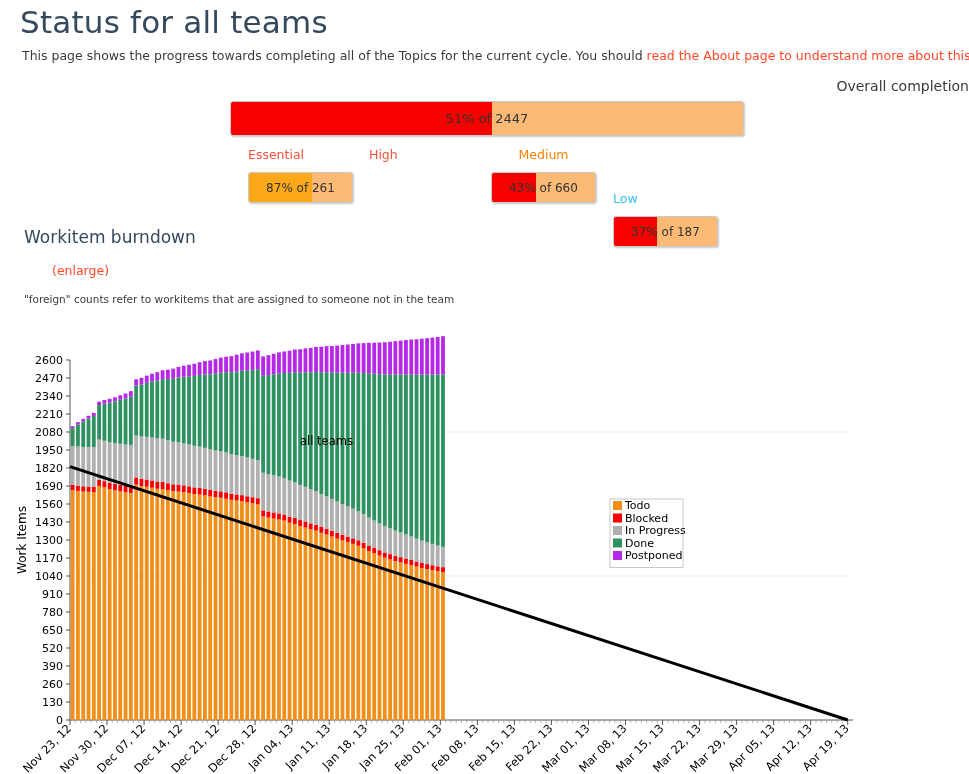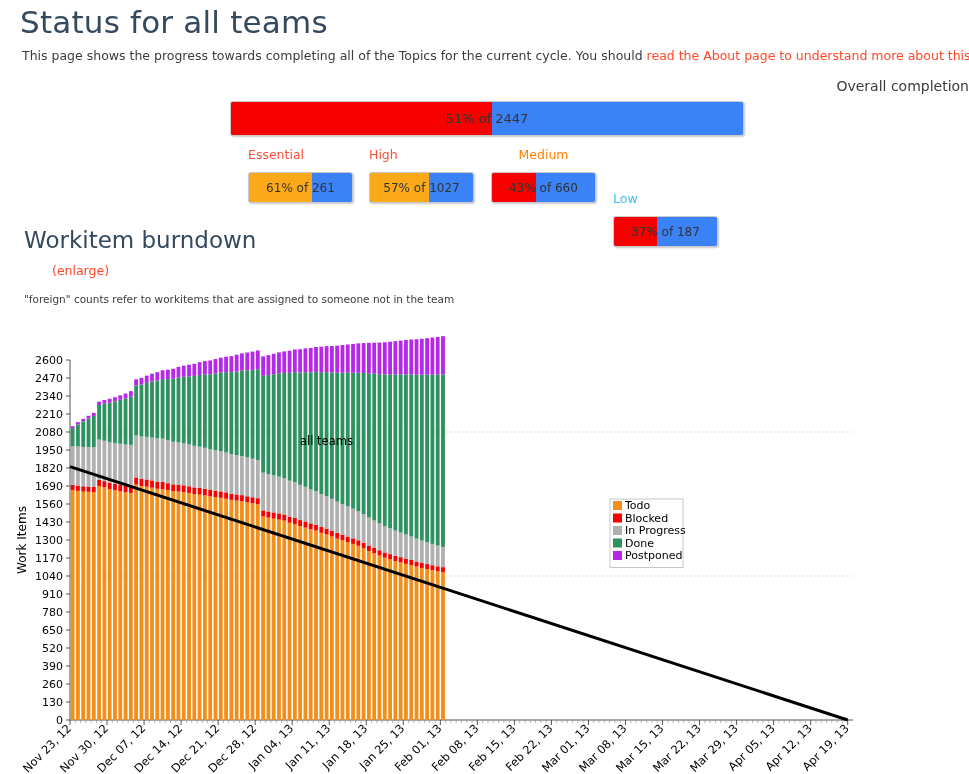--- a/index.html
+++ b/index.html
@@ -24,42 +24,42 @@
   }
   .intro a{color:#ff4827;text-decoration:none;}
 
   
   .overall-caption{
     position:absolute;left:0;right:0;top:78px;
     text-align:right;font-size:14px;color:#3b3b3b;
   }
   .bar-shell{
     position:relative;border:1px solid #c9c9c9;border-radius:3px;
-    background:#3b82f6;box-shadow:1px 1px 2px rgba(0,0,0,.22);
+    background:#fdba74;box-shadow:1px 1px 2px rgba(0,0,0,.22);
     overflow:hidden;
   }
   .bar-fill{position:absolute;left:0;top:0;bottom:0;}
   .bar-text{
     position:relative;width:100%;height:100%;
     display:flex;align-items:center;justify-content:center;
     font-size:13px;color:#333;white-space:nowrap;z-index:2;
   }
   #overall-bar{
     position:absolute;left:230px;top:101px;width:512px;height:33px;
   }
   .small-group{position:absolute;top:147px;left:248px;}
   .small-item{position:absolute;top:0;}
   .small-label{font-size:12.5px;line-height:16px;white-space:nowrap;}
   .small-bar{position:relative;margin-top:9px;height:29px;width:103px;}
   .small-bar .bar-text{font-size:12px;}
 
   
   .section-title{
     position:absolute;left:24px;top:227px;
-    font-size:23px;color:#34495e;
+    font-size:17px;color:#34495e;
   }
   .enlarge{
     position:absolute;left:24px;top:263px;
     font-size:12.5px;color:#ff4827;text-decoration:none;margin-left:28px;
   }
   .foot-note{
     position:absolute;left:24px;top:293px;
     font-size:10.5px;color:#3b3b3b;white-space:nowrap;
   }
 
@@ -88,29 +88,25 @@
   <div id="overall-bar" class="bar-shell">
     <div class="bar-fill" style="width: 51%; background: rgb(246, 0, 0);"></div>
     <div class="bar-text">51% of 2447</div>
   </div>
 
   <div class="small-group">
       <div class="small-item" style="left: 0px;">
         <div class="small-label" style="color: rgb(245, 80, 58);">Essential</div>
         <div class="bar-shell small-bar">
           <div class="bar-fill" style="width: 61%; background: rgb(251, 169, 25);"></div>
-          <div class="bar-text">61% of 261</div>
+          <div class="bar-text">87% of 261</div>
         </div>
       </div>
       <div class="small-item" style="left: 121px;">
         <div class="small-label" style="color: rgb(245, 80, 58);">High</div>
-        <div class="bar-shell small-bar">
-          <div class="bar-fill" style="width: 57%; background: rgb(251, 169, 25);"></div>
-          <div class="bar-text">57% of 1027</div>
-        </div>
       </div>
       <div class="small-item" style="left: 243px; text-align: center;">
         <div class="small-label" style="color: rgb(255, 128, 0);">Medium</div>
         <div class="bar-shell small-bar">
           <div class="bar-fill" style="width: 43%; background: rgb(246, 0, 0);"></div>
           <div class="bar-text">43% of 660</div>
         </div>
       </div>
       <div class="small-item" style="left: 365px; margin-top: 44px;">
         <div class="small-label" style="color: rgb(51, 194, 240);">Low</div>

